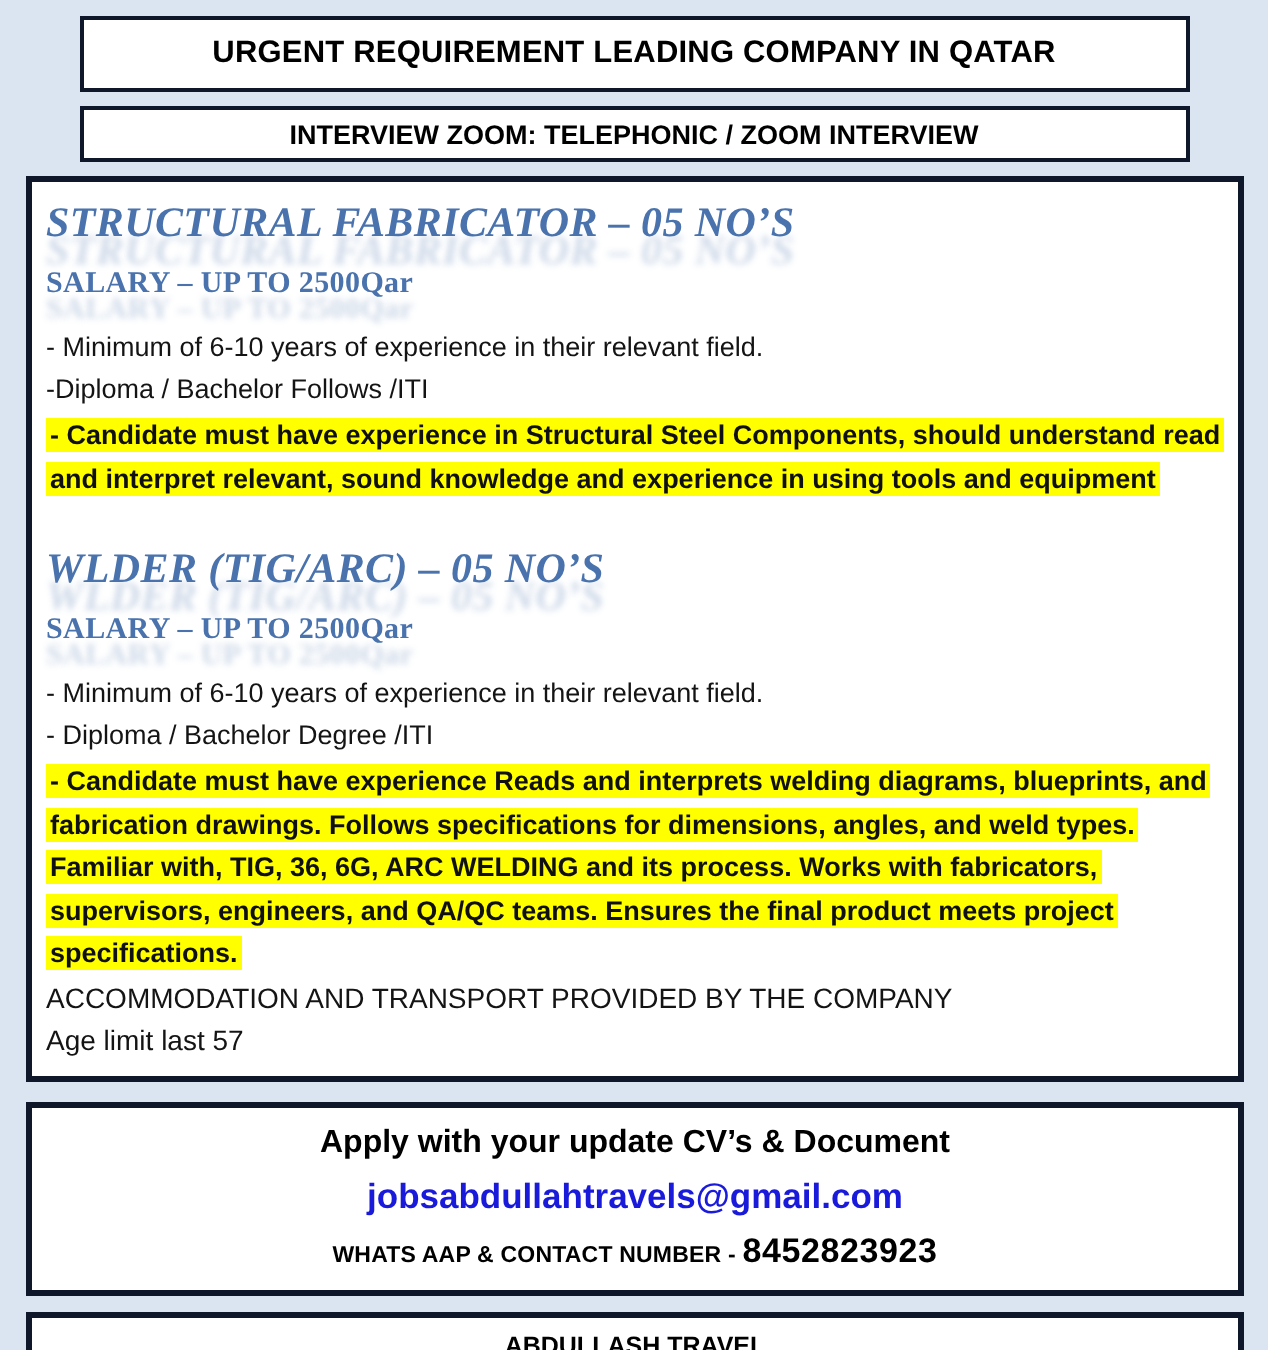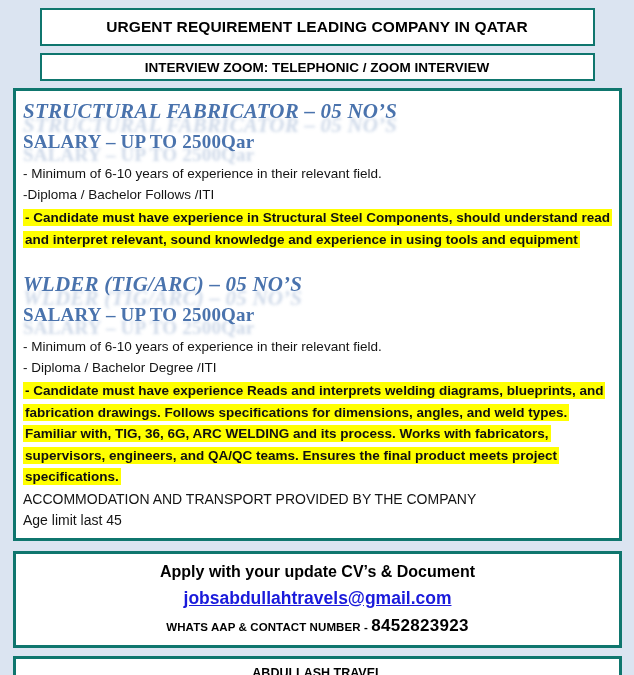--- a/index.html
+++ b/index.html
@@ -14,21 +14,21 @@
     -webkit-font-smoothing: antialiased;
   }
   .page {
     width: 634px;
     height: 675px;
     box-sizing: border-box;
     padding-top: 8px;
   }
   .box {
     background: #ffffff;
-    border: 2px solid #0f766e;
+    border: 2px solid #0f172a;
     box-sizing: border-box;
   }
   
   .hdr-box {
     width: 555px;
     margin: 0 auto;
     text-align: center;
   }
   .hdr-box.title-box {
     height: 38px;
@@ -71,21 +71,21 @@
     margin: 3px 0 6px 0;
     letter-spacing: 0.2px;
     font-style: italic;
   }
   .job-title.second {
     margin-top: 21px;
   }
   .job-salary {
     font-family: "Liberation Serif", serif;
     font-weight: 700;
-    font-size: 19px;
+    font-size: 15px;
     line-height: 24px;
     color: #4a73ad;
     text-shadow: 0 13px 3px rgba(74, 115, 173, 0.28);
     margin: 0 0 10px 0;
     letter-spacing: 0.2px;
   }
   .point {
     font-size: 13.5px;
     line-height: 19.5px;
     margin: 0 0 1px 0;
@@ -122,21 +122,20 @@
     font-size: 16px;
     font-weight: 700;
     color: #000;
     margin: 1px 0 7px 0;
   }
   .email-link {
     display: inline-block;
     font-size: 17.5px;
     font-weight: 700;
     color: #1a1adb;
-    text-decoration: underline;
     margin: 0 0 7px 0;
     cursor: pointer;
   }
   .contact-line {
     font-weight: 700;
     color: #000;
   }
   .contact-label {
     font-size: 11.5px;
     letter-spacing: 0.1px;
@@ -185,21 +184,21 @@
 
     <div>
       <div class="job-title second">WLDER (TIG/ARC) – 05 NO’S</div>
       <div class="job-salary">SALARY – UP TO 2500Qar</div>
       <div class="point">- Minimum of 6-10 years of experience in their relevant field.</div>
       <div class="point">- Diploma / Bachelor Degree /ITI</div>
       <p class="hl-para"><span class="hl">- Candidate must have experience Reads and interprets welding diagrams, blueprints, and fabrication drawings. Follows specifications for dimensions, angles, and weld types. Familiar with, TIG, 36, 6G, ARC WELDING and its process. Works with fabricators, supervisors, engineers, and QA/QC teams. Ensures the final product meets project specifications.</span></p>
     </div>
 
     <div class="note">ACCOMMODATION AND TRANSPORT PROVIDED BY THE COMPANY</div>
-    <div class="note">Age limit last 45</div>
+    <div class="note">Age limit last 57</div>
   </div>
 
   <div class="box apply-box">
     <div class="apply-heading">Apply with your update CV’s &amp; Document</div>
     <a class="email-link">jobsabdullahtravels@gmail.com</a>
     <div class="contact-line">
       <span class="contact-label">WHATS AAP &amp; CONTACT NUMBER - </span><span class="contact-number">8452823923</span>
     </div>
   </div>
 

